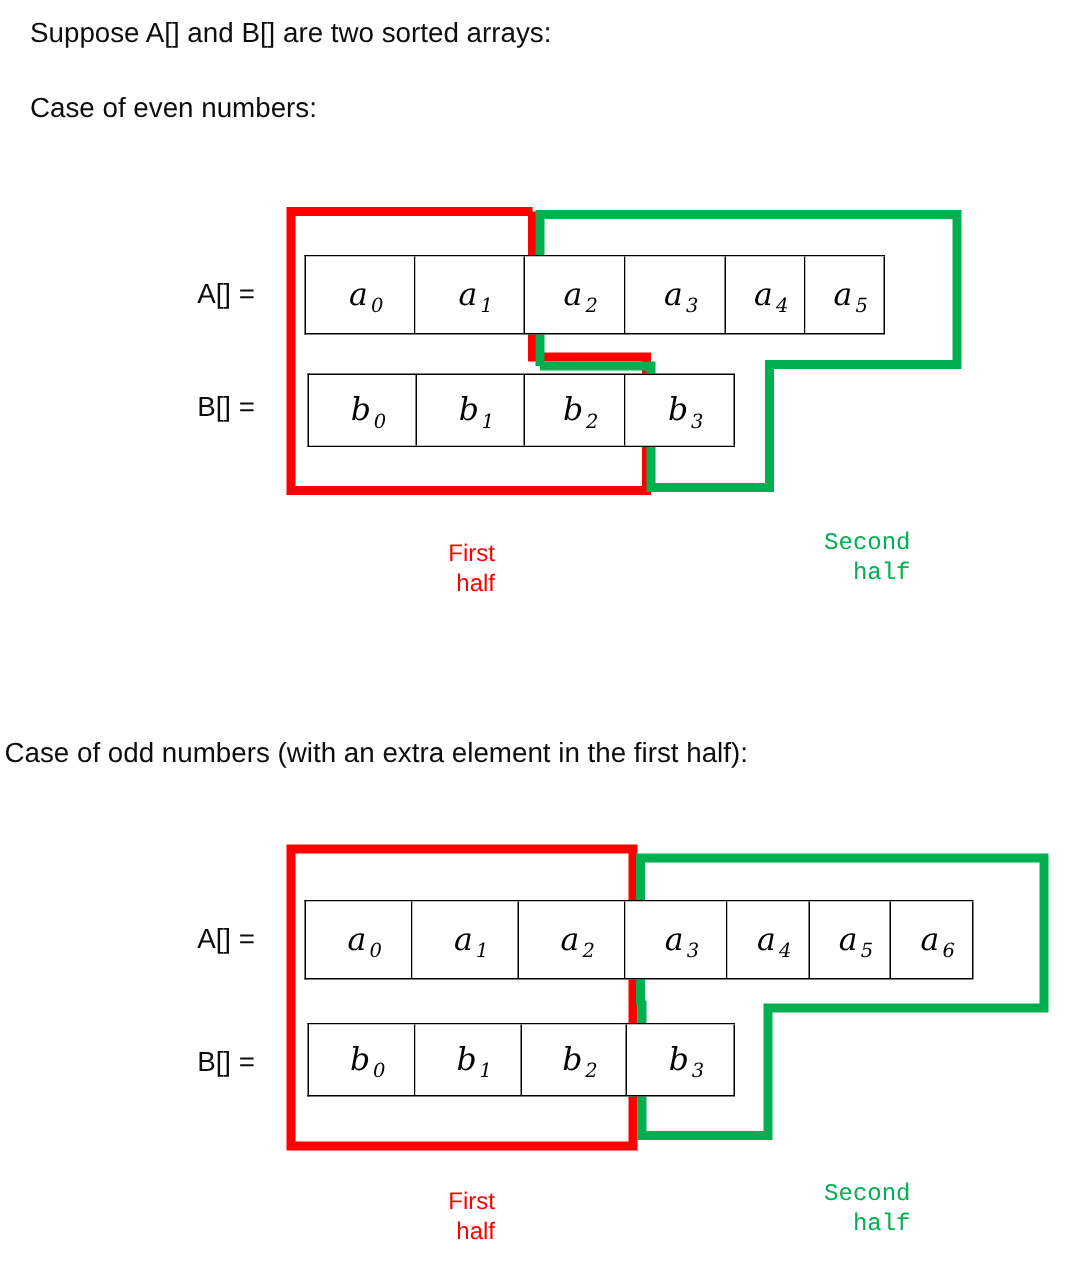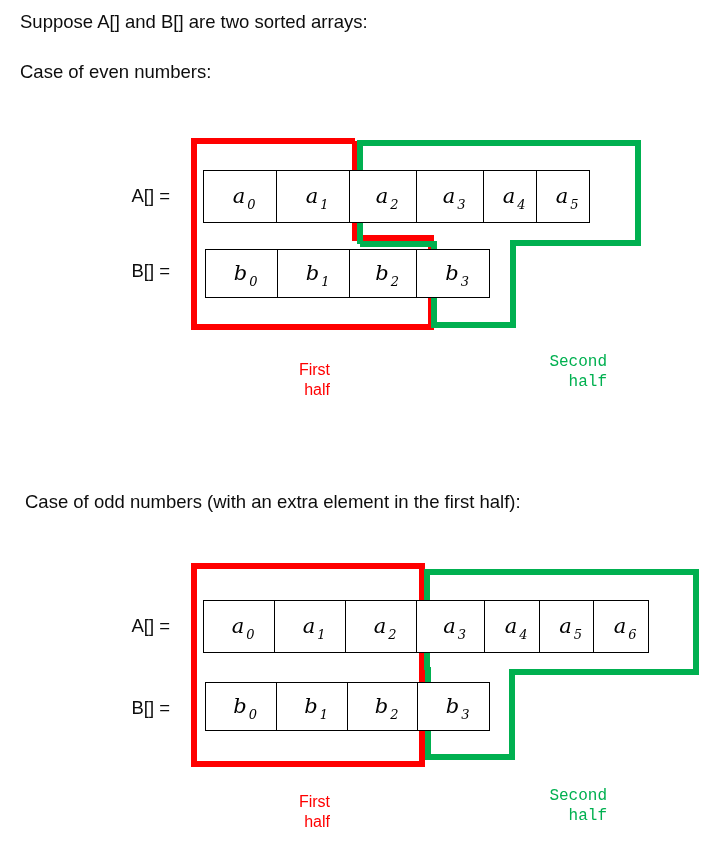--- a/index.html
+++ b/index.html
@@ -21,21 +21,21 @@
     position: absolute;
     font-family: "Liberation Sans", sans-serif;
     font-size: 18.5px;
     line-height: 1.1;
     color: #0d0d0d;
     white-space: nowrap;
   }
 
   #line-suppose { left: 20px; top: 12px; }
   #line-even    { left: 20px; top: 62px; }
-  #line-odd     { left: 25px; top: 492px; }
+  #line-odd     { left: 3px; top: 492px; }
 
   
   .diagram {
     position: absolute;
     left: 0;
     top: 0;
     width: 715px;
   }
   #diagram-even { height: 300px; top: 125px; }
   #diagram-odd  { height: 300px; top: 550px; }

